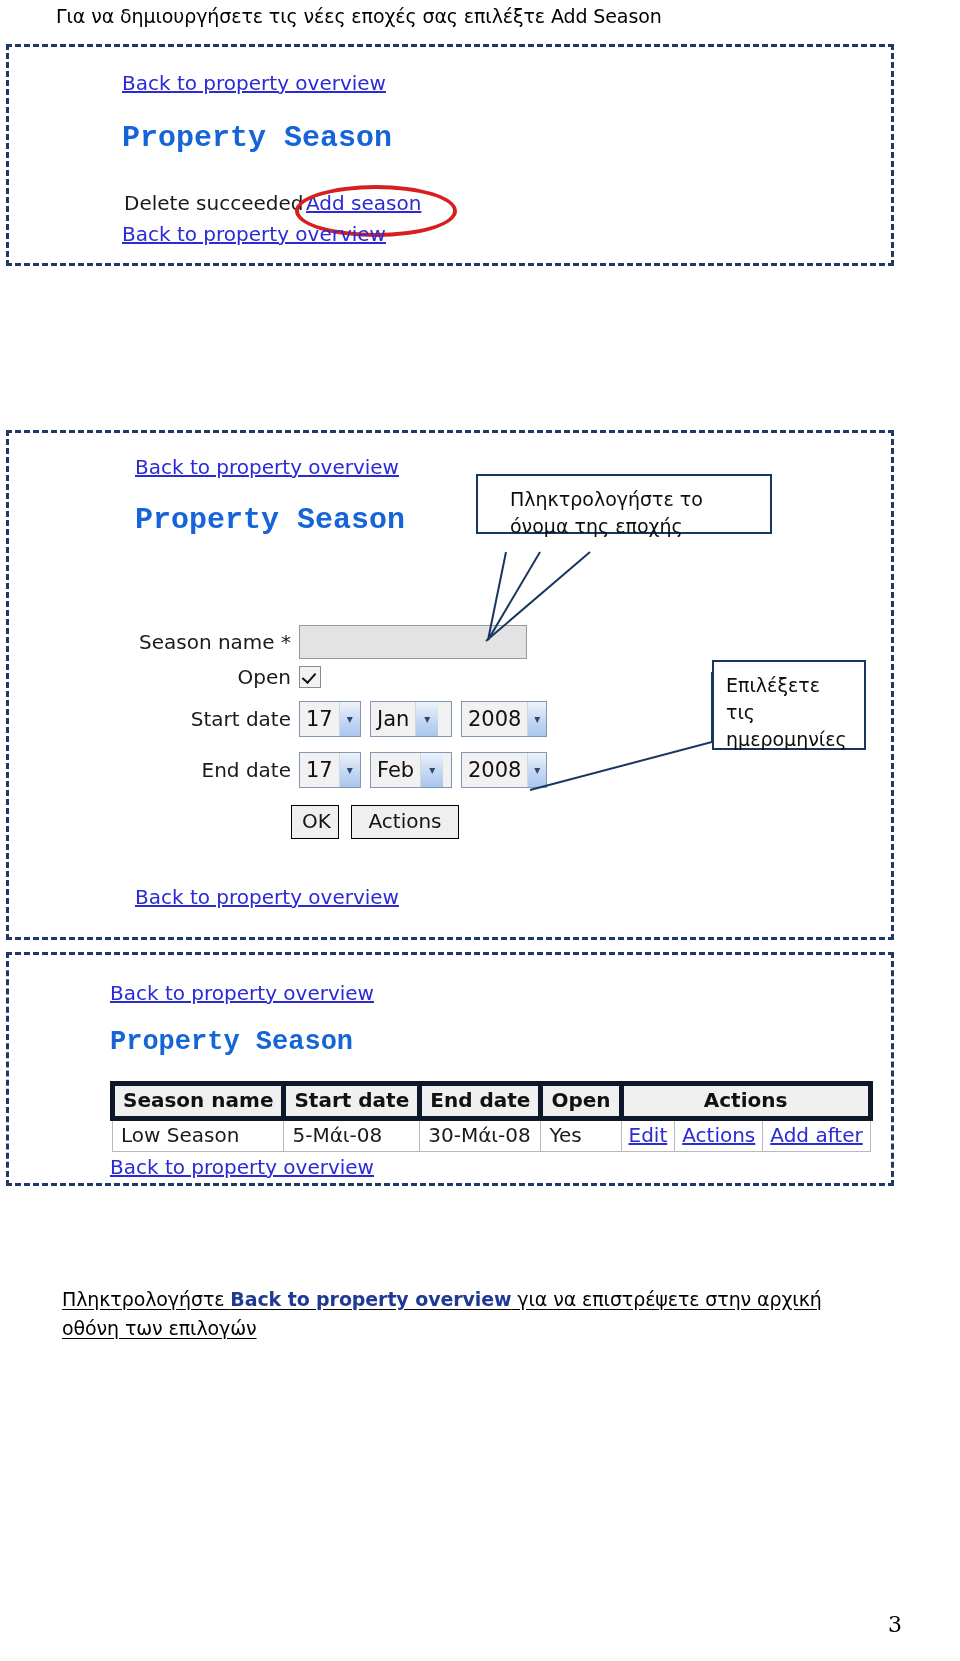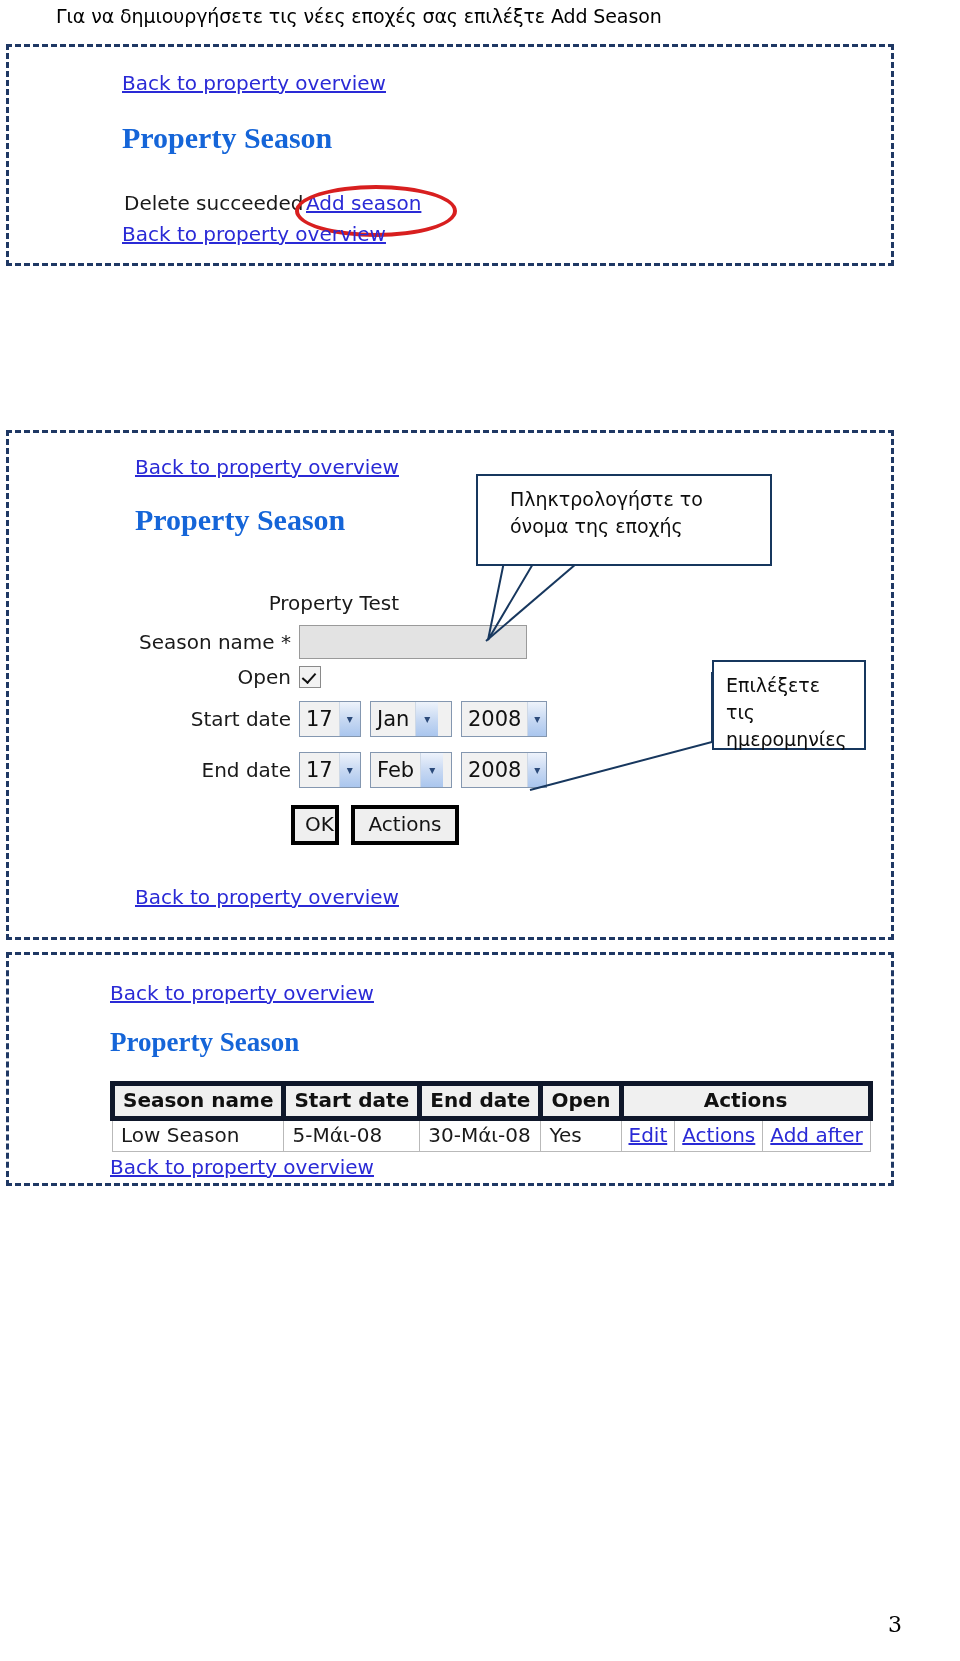--- a/index.html
+++ b/index.html
@@ -59,21 +59,21 @@
   
   .wlink {
     color: #2a2ad6;
     text-decoration: underline;
     font-family: "DejaVu Sans", sans-serif;
     white-space: nowrap;
     cursor: pointer;
   }
   .wheading {
     color: #1565d8;
-    font-family: Liberation Serif, serif;
+    font-family: Liberation Mono, monospace;
     font-weight: bold;
     white-space: nowrap;
   }
   .wtext {
     color: #1a1a1a;
     font-family: "DejaVu Sans", sans-serif;
     white-space: nowrap;
   }
 
   
@@ -181,21 +181,21 @@
     color: #2b4a7a;
     font-size: 12px;
     line-height: 1;
   }
   .sel-day   { width: 62px; }
   .sel-month { width: 82px; }
   .sel-year  { width: 86px; }
 
   .btn {
     background: #efefef;
-    border: 4px solid #000000;
+    border: 1px solid #000000;
     font-family: "DejaVu Sans", sans-serif;
     font-size: 20px;
     color: #141414;
     padding: 3px 10px 5px 10px;
     margin-right: 12px;
     box-sizing: border-box;
     cursor: pointer;
   }
   #btn-ok     { width: 48px; text-align: center; }
   #btn-cancel { width: 108px; text-align: center; }
@@ -206,21 +206,21 @@
     border: 2px solid #17375e;
     background: #ffffff;
     font-family: "DejaVu Sans", sans-serif;
     font-size: 19px;
     line-height: 27px;
     color: #0d0d0d;
     padding: 10px 12px;
     box-sizing: border-box;
     z-index: 5;
   }
-  #callout-name  { left: 476px; top: 474px; width: 296px; height: 92px; padding-left: 32px; }
+  #callout-name  { left: 476px; top: 474px; width: 296px; height: 60px; padding-left: 32px; }
   #callout-dates { left: 712px; top: 660px; width: 154px; height: 90px; }
 
   .leader {
     position: absolute;
     z-index: 4;
     overflow: visible;
     pointer-events: none;
   }
 
   
@@ -291,23 +291,20 @@
     <div class="wlink" id="s1-link-bot">Back to property overview</div>
   </div>
 
 
   <div class="shot" id="shot-2">
 
     <div class="wlink" id="s2-link-top">Back to property overview</div>
 
     <div class="wheading" id="s2-title">Property Season</div>
 
-    <div class="form-row" id="row-property">
-      <div class="form-label">Property Test</div>
-    </div>
 
     <div class="form-row" id="row-seasonname">
       <div class="form-label">Season name *</div>
       <div class="txtfield"></div>
     </div>
 
     <div class="form-row" id="row-open">
       <div class="form-label">Open</div>
       <div class="cbox"></div>
     </div>
@@ -401,16 +398,19 @@
           <td class="actioncell">
             <span class="wlink">Add after</span>
           </td>
         </tr>
       </tbody>
     </table>
 
     <div class="wlink" id="s3-link-bot">Back to property overview</div>
   </div>
 
+  <div class="instr" id="instr-bottom">
+    <span>Πληκτρολογήστε </span><span class="kw">Back to property overview</span><span> για να επιστρέψετε στην αρχική οθόνη των επιλογών</span>
+  </div>
 
   <div id="page-number">3</div>
 
 </div>
 
 </body></html>

